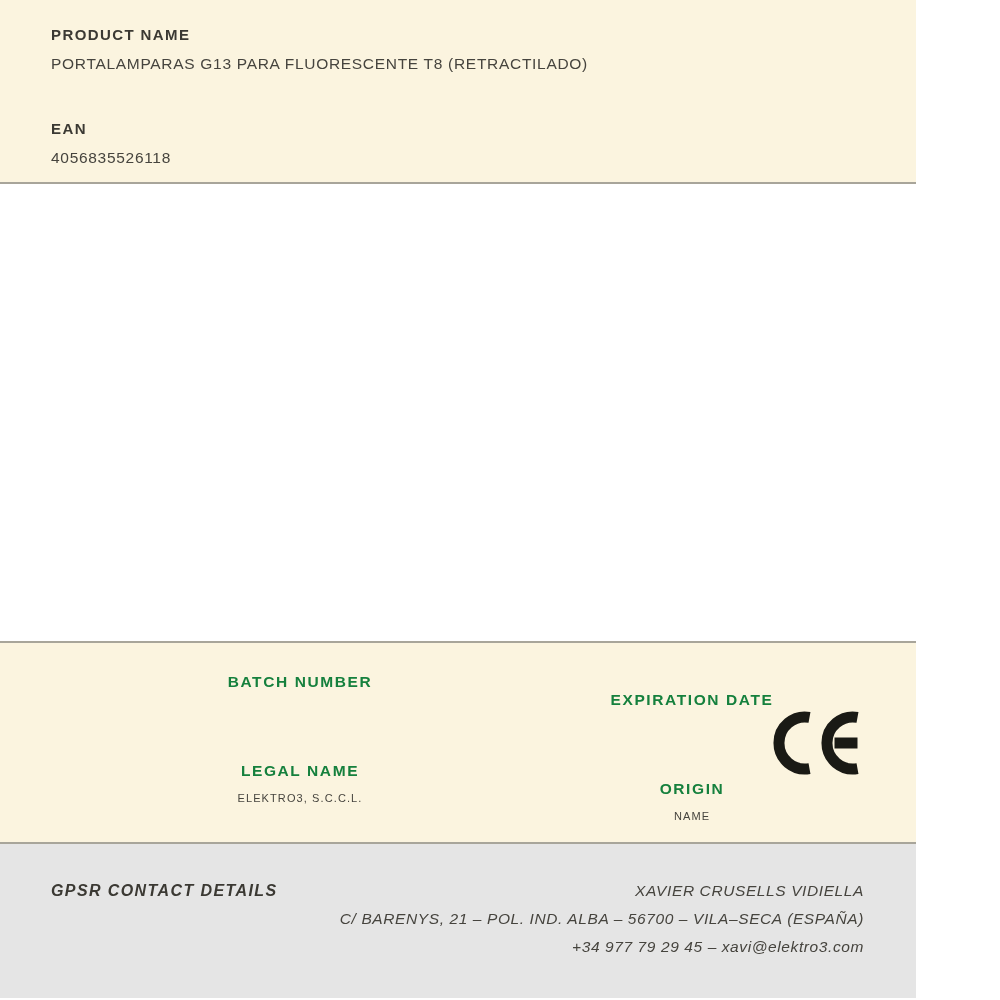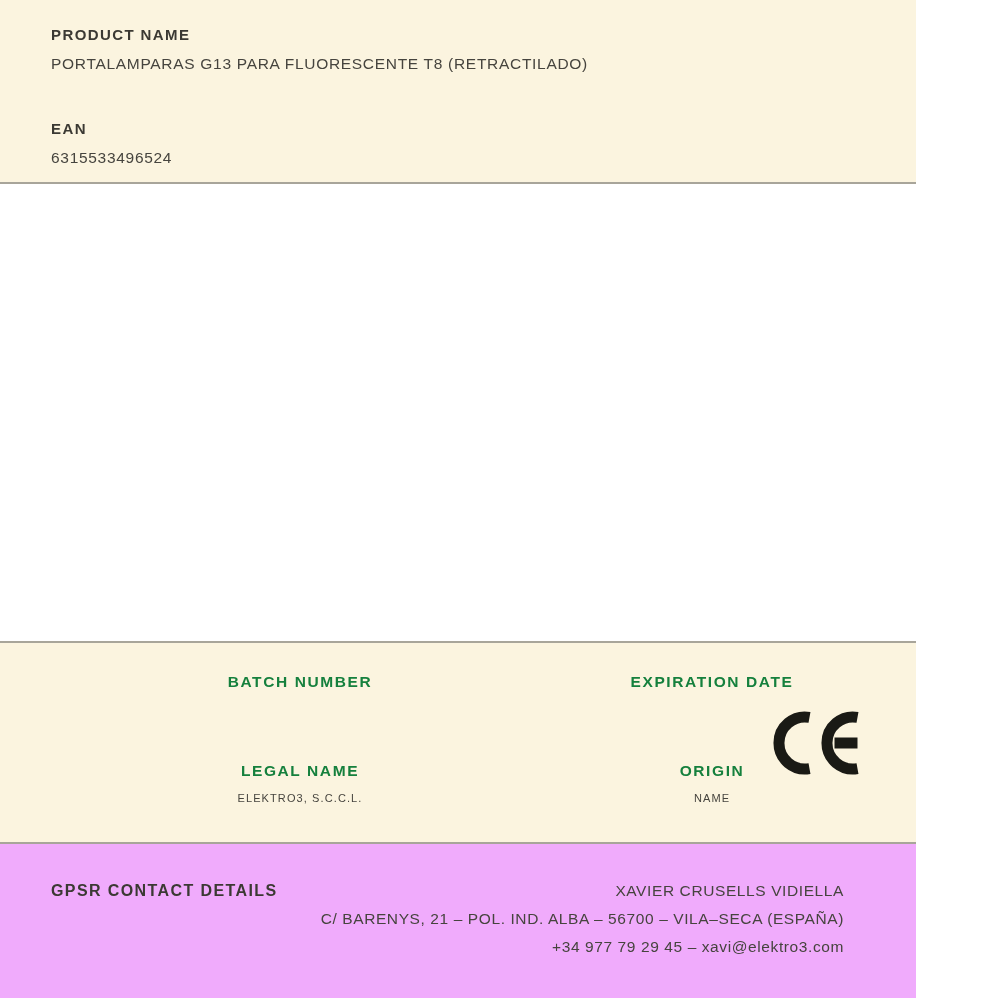--- a/index.html
+++ b/index.html
@@ -52,21 +52,21 @@
     background: #fbf4df;
     border-top: 2px solid #a8a59a;
     border-bottom: 2px solid #a8a59a;
   }
   .info-cell {
     position: absolute;
     width: 400px;
     text-align: center;
   }
   .col-1 { left: 100px; }
-  .col-2 { left: 512px; }
+  .col-2 { left: 492px; margin-top: 18px; }
   .row-top { top: 30px; }
   .row-label2 { top: 119px; }
   .row-value2 { top: 149px; }
   .info-heading {
     font-size: 15.5px;
     font-weight: bold;
     letter-spacing: 1.6px;
     color: #15803d;
   }
   .info-value {
@@ -79,25 +79,26 @@
     top: 66px;
     right: 56px;
     width: 92px;
     height: 68px;
   }
 
   
   .section-footer {
     box-sizing: border-box;
     height: 154px;
-    background: #f0abfc;
-    padding: 33px 72px 0 51px;
+    background: #e5e5e5;
+    padding: 33px 52px 0 51px;
     display: flex;
     justify-content: space-between;
     align-items: flex-start;
+    font-style: italic;
   }
   .gpsr-label {
     font-size: 16px;
     font-weight: bold;
     letter-spacing: 1.4px;
     color: #3b3933;
     line-height: 28px;
   }
   .contact-block {
     text-align: right;
@@ -112,21 +113,21 @@
 
 <div class="sheet">
 
   <div class="section-top">
     <div>
       <div class="field-label">PRODUCT NAME</div>
       <div class="field-value">PORTALAMPARAS G13 PARA FLUORESCENTE T8 (RETRACTILADO)</div>
     </div>
     <div class="field-gap">
       <div class="field-label">EAN</div>
-      <div class="field-value">6315533496524</div>
+      <div class="field-value">4056835526118</div>
     </div>
   </div>
 
   <div class="section-middle"></div>
 
   <div class="section-info">
     <div class="info-cell col-1 row-top info-heading">BATCH NUMBER</div>
     <div class="info-cell col-2 row-top info-heading">EXPIRATION DATE</div>
 
     <div class="info-cell col-1 row-label2 info-heading">LEGAL NAME</div>

